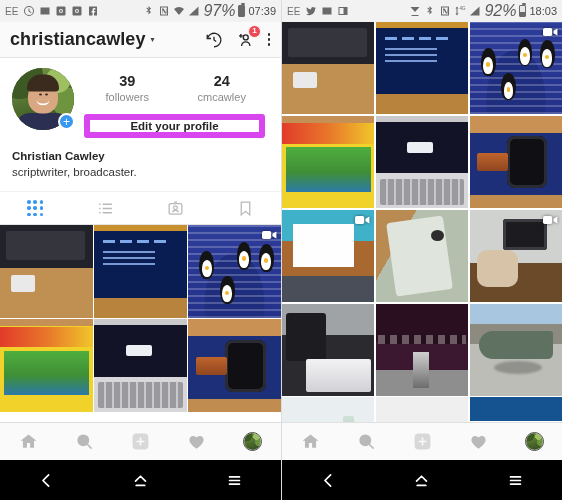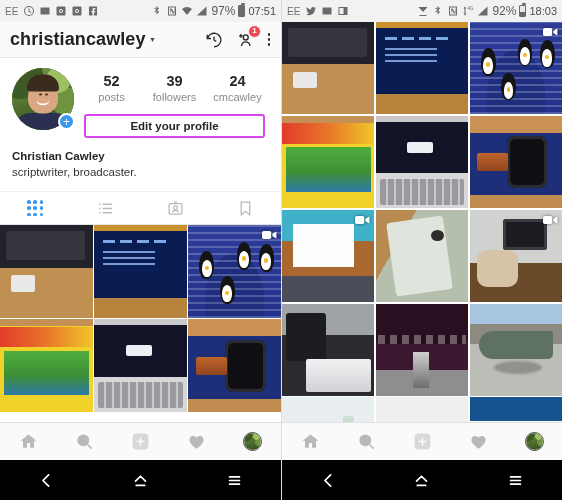--- a/index.html
+++ b/index.html
@@ -16,21 +16,21 @@
   
   .statusbar {
     height: 22px; background: #f2f2f2; display: flex; align-items: center;
     padding: 0 5px; font-size: 10.5px; color: #6d6d6d; gap: 4px;
   }
   .sb-left { display: flex; align-items: center; gap: 4px; }
   .sb-right { display: flex; align-items: center; gap: 3px; margin-left: auto; }
   .sb-carrier { font-size: 10px; font-weight: 400; letter-spacing: .2px; color: #707070; }
   .sb-ico { width: 12px; height: 12px; display: inline-block; color: #6a6a6a; }
   .sb-ico svg { display: block; width: 100%; height: 100%; fill: currentColor; }
-  .sb-pct { font-size: 12px; color: #5a5a5a; }
+  .sb-pct { font-size: 16px; color: #5a5a5a; font-style: italic; }
   .sb-time { font-size: 11px; color: #4a4a4a; font-weight: 400; }
   .batt { width: 7px; height: 12px; border: 1px solid #6a6a6a; border-radius: 1px; position: relative; background: linear-gradient(to top, #6a6a6a 97%, #fff 97%); }
   .batt::before { content:""; position:absolute; top:-3px; left:1.5px; width:4px; height:2px; background:#6a6a6a; border-radius:1px; }
   .batt.b42 { background: linear-gradient(to top, #6a6a6a 42%, #e8e8e8 42%); }
 
   
   .ig-header {
     height: 36px; border-bottom: 1px solid #e4e4e4; background: #fafafa;
     display: flex; align-items: center; padding: 0 10px;
   }
@@ -77,21 +77,21 @@
     background: #3897f0; border: 2px solid #fff; color: #fff; font-size: 12px; font-weight: 400;
     display: flex; align-items: center; justify-content: center; line-height: 1;
   }
 
   .pstats { flex: 1; padding-left: 6px; }
   .counts { display: flex; justify-content: space-around; padding: 6px 0 0 0; }
   .count-item { text-align: center; flex: 1; }
   .count-num { font-size: 14.5px; font-weight: 700; color: #262626; line-height: 1.1; }
   .count-lbl { font-size: 11px; color: #8a8a8a; margin-top: 1px; }
   .edit-btn {
-    margin: 11px 4px 0 4px; height: 24px; border: 2px solid #d946ef; border-radius: 3px;
+    margin: 11px 4px 0 4px; height: 24px; border: 6px solid #d946ef; border-radius: 3px;
     background: #fff; display: flex; align-items: center; justify-content: center;
     font-size: 11.5px; font-weight: 600; color: #262626; cursor: pointer;
   }
 
   
   .bio { padding: 12px 12px 0 12px; }
   .bio-name { font-size: 11.5px; font-weight: 700; color: #262626; margin-bottom: 2px; }
   .bio-text { font-size: 11.5px; color: #333; line-height: 1.42; }
   .bio-link { font-size: 11.5px; color: #003569; line-height: 1.42; display:block; margin-top:1px; text-decoration:none; }
 
@@ -254,21 +254,21 @@
               <path d="M12 20l-10-12a16 16 0 0120 0L12 20z"></path>
             </svg>
           </span>
         <span class="sb-ico">
             <svg viewBox="0 0 24 24">
               <path d="M21 3v18H2L21 3z"></path>
             </svg>
           </span>
         <span class="sb-pct">97%</span>
         <span class="batt"></span>
-        <span class="sb-time">07:51</span>
+        <span class="sb-time">07:39</span>
       </div>
     </div>
 
     <div class="ig-header">
       <span class="ig-username">christiancawley</span>
       <span class="caret">▾</span>
       <div class="hdr-actions">
         <span class="hdr-ico">
             <svg viewBox="0 0 24 24" fill="none" stroke="#262626" stroke-width="1.8">
               <path d="M3.5 9.5A9 9 0 1112 21"></path>
@@ -302,24 +302,20 @@
               <div class="av-eye r"></div>
             <div class="av-smile"></div>
           </div>
           <div class="av-hair"></div>
         </div>
         <div class="av-plus">+</div>
       </div>
       <div class="pstats">
         <div class="counts">
           <div class="count-item">
-            <div class="count-num">52</div>
-            <div class="count-lbl">posts</div>
-          </div>
-          <div class="count-item">
             <div class="count-num">39</div>
             <div class="count-lbl">followers</div>
           </div>
           <div class="count-item">
             <div class="count-num">24</div>
             <div class="count-lbl">cmcawley</div>
           </div>
         </div>
         <div class="edit-btn">Edit your profile</div>
       </div>

